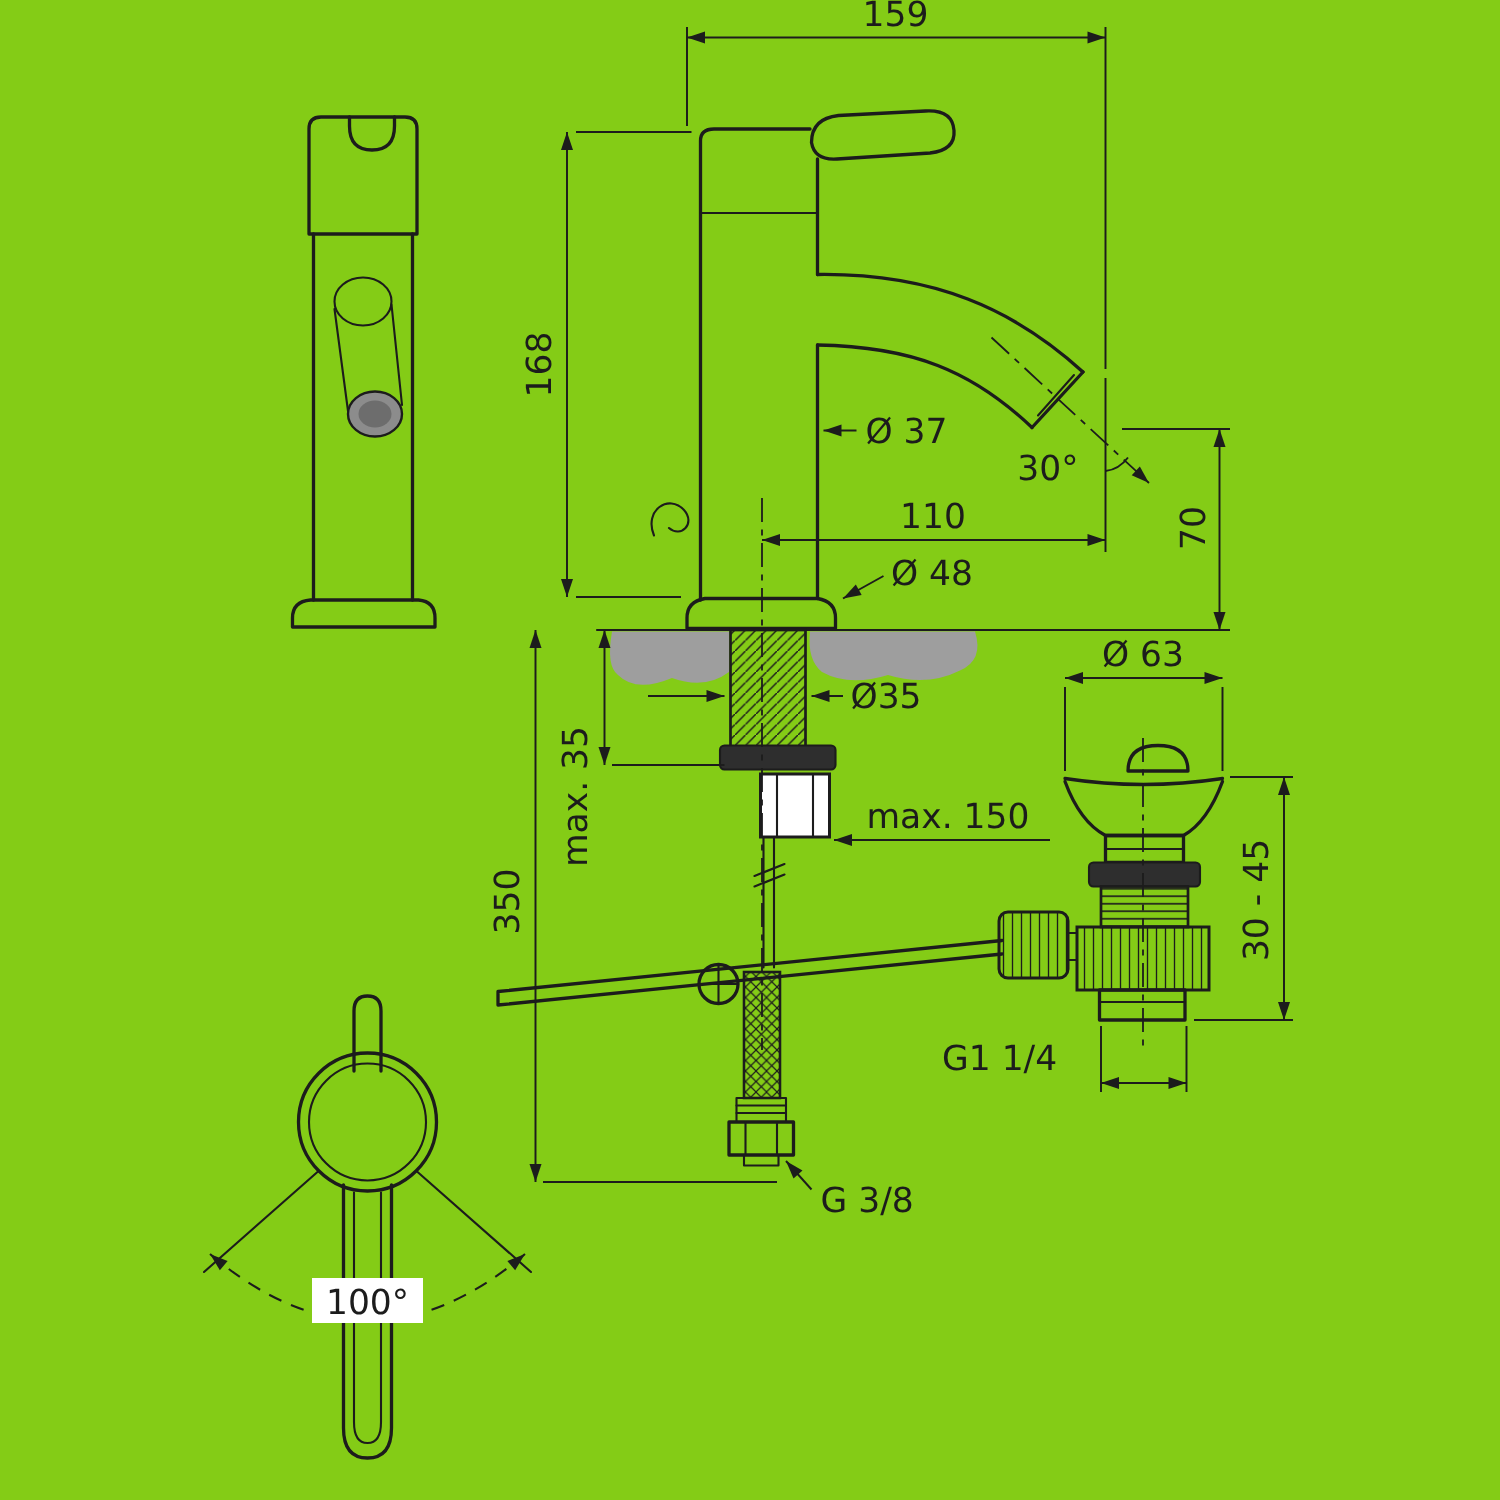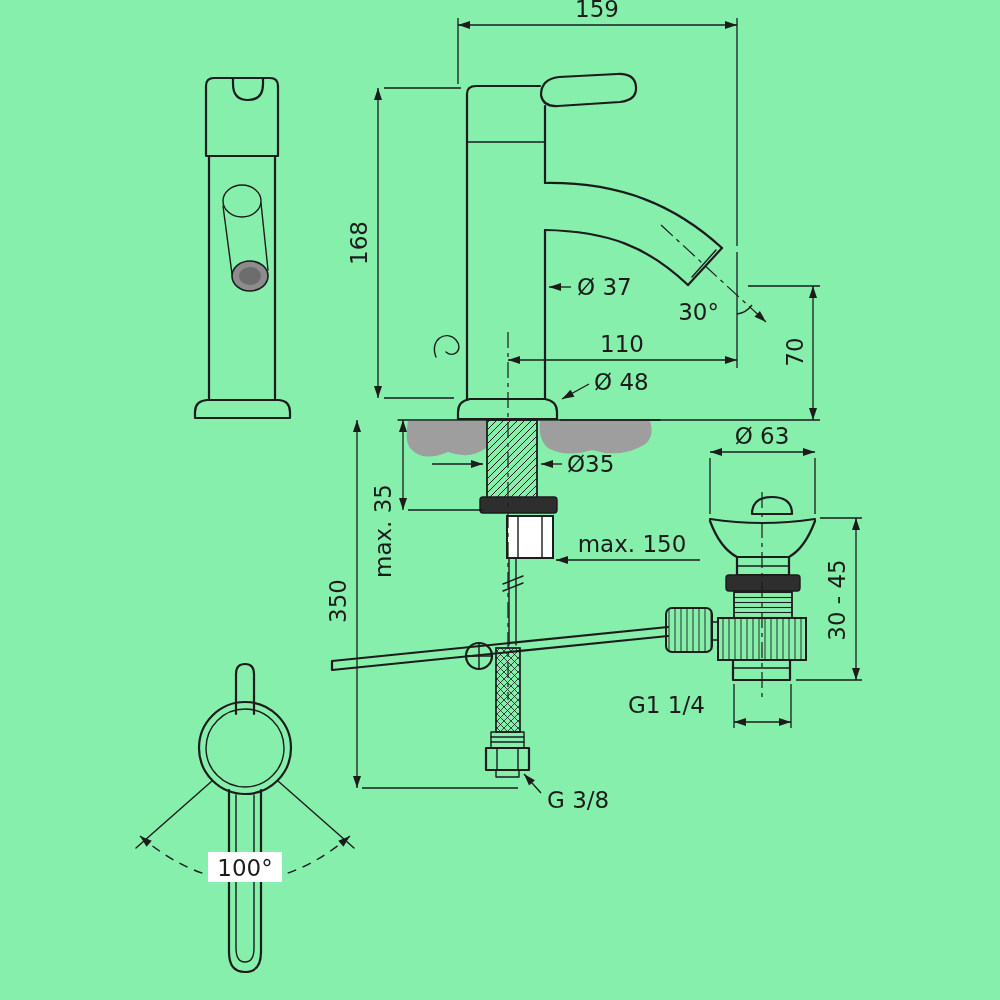--- a/index.html
+++ b/index.html
@@ -1,16 +1,16 @@
 <!DOCTYPE html>
 <html><head>
 <meta charset="utf-8">
 <style>
   html,body { margin:0; padding:0; background:#ffffff; }
-  .stage { width:1000px; height:1000px; position:relative; background:#86efac; }
+  .stage { width:1000px; height:1000px; position:relative; background:#84cc16; }
   svg { display:block; }
   .ol  { fill:none; stroke:#1c1c1c; stroke-width:2.2; stroke-linecap:round; stroke-linejoin:round; }
   .olt { fill:none; stroke:#1c1c1c; stroke-width:1.4; stroke-linecap:round; stroke-linejoin:round; }
   .dim { fill:none; stroke:#1c1c1c; stroke-width:1.3; }
   .cl  { fill:none; stroke:#1c1c1c; stroke-width:1.2; stroke-dasharray:16 5 4 5; }
   .dash{ fill:none; stroke:#1c1c1c; stroke-width:1.4; stroke-dasharray:9 7; }
   .lbl { font-family:"DejaVu Sans","Liberation Sans",sans-serif; font-size:23px; fill:#1c1c1c; }
 </style>
 </head>
 <body>

